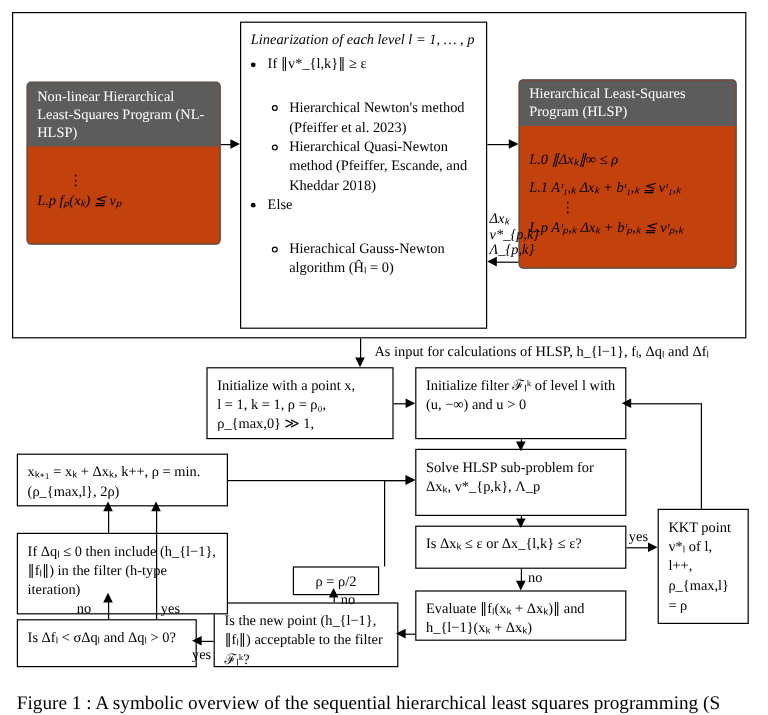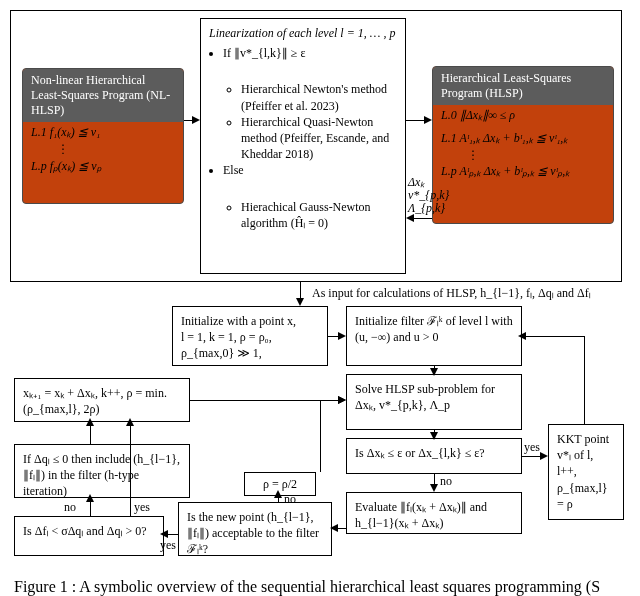--- a/index.html
+++ b/index.html
@@ -1,20 +1,20 @@
 <!DOCTYPE html>
 <html><head>
 <meta charset="utf-8">
 <style>
 html,body{margin:0;padding:0;background:#fff;font-family:"Times New Roman",Times,serif;font-size:12px;color:#000}
 .canvas{position:relative;width:640px;height:596px}
 .box{position:absolute;border:1px solid #000;background:#fff;box-sizing:border-box}
 .panel{position:absolute;border:1px solid #4a4a4a;border-radius:4px;background:#c2410c;box-sizing:border-box;overflow:hidden}
 .panel .hd{background:#5c5c5c;color:#fff;padding:4px 8px;font-size:12px;line-height:1.25}
-.panel .bd{padding:2px 8px;font-size:12px;line-height:1.4}
+.panel .bd{padding:20px 8px;font-size:12px;line-height:1.4}
 .bd ul,.lin ul{margin:4px 0 0 14px;padding:0;list-style:disc}
 .bd ul ul,.lin ul ul{list-style:circle;margin-top:20px;margin-left:18px}
 .math{font-style:italic}
 .box .inner{padding:6px 8px;line-height:1.35}
 .center{text-align:center}
 .arrow{position:absolute;pointer-events:none}
 .arrow .line-h{position:absolute;height:0;border-top:1px solid #000}
 .arrow .line-v{position:absolute;width:0;border-left:1px solid #000}
 .ah{position:absolute;width:0;height:0}
 .ah.right{border-top:4px solid transparent;border-bottom:4px solid transparent;border-left:8px solid #000}
@@ -27,21 +27,20 @@
 </head>
 <body>
 
 <div class="canvas">
 
 <div class="box" style="left:10px;top:10px;width:612px;height:272px"></div>
 
 <div class="panel" style="left:22px;top:68px;width:162px;height:136px">
   <div class="hd">Non-linear Hierarchical Least-Squares Program (NL-HLSP)</div>
   <div class="bd">
-    <div class="math">L.1   f₁(xₖ) ≦ v₁</div>
     <div style="padding-left:26px">⋮</div>
     <div class="math">L.p   fₚ(xₖ) ≦ vₚ</div>
   </div>
 </div>
 
 <div class="box" style="left:200px;top:18px;width:206px;height:256px">
   <div class="inner lin">
     <div style="font-style:italic">Linearization of each level l = 1, … , p</div>
     <ul>
       <li>If ∥v*_{l,k}∥ ≥ ε</li>
@@ -122,21 +121,21 @@
 </div>
 
 <div class="box" style="left:14px;top:516px;width:150px;height:40px">
   <div class="inner">Is Δfₗ &lt; σΔqₗ and Δqₗ &gt; 0?</div>
 </div>
 
 <div class="box" style="left:14px;top:378px;width:176px;height:44px">
   <div class="inner">xₖ₊₁ = xₖ + Δxₖ, k++, ρ = min.(ρ_{max,l}, 2ρ)</div>
 </div>
 
-<div class="box" style="left:14px;top:444px;width:176px;height:54px">
+<div class="box" style="left:14px;top:444px;width:176px;height:68px">
   <div class="inner">If Δqₗ ≤ 0 then include (h_{l−1}, ∥fₗ∥) in the filter (h-type iteration)</div>
 </div>
 
 <div class="box" style="left:548px;top:424px;width:76px;height:96px">
   <div class="inner">KKT point v*ₗ of l, l++, ρ_{max,l} = ρ</div>
 </div>
 
 <div class="arrow">
   <div class="line-h" style="left:328px;top:336px;width:12px"></div>
   <div class="ah right" style="left:338px;top:332px"></div>

